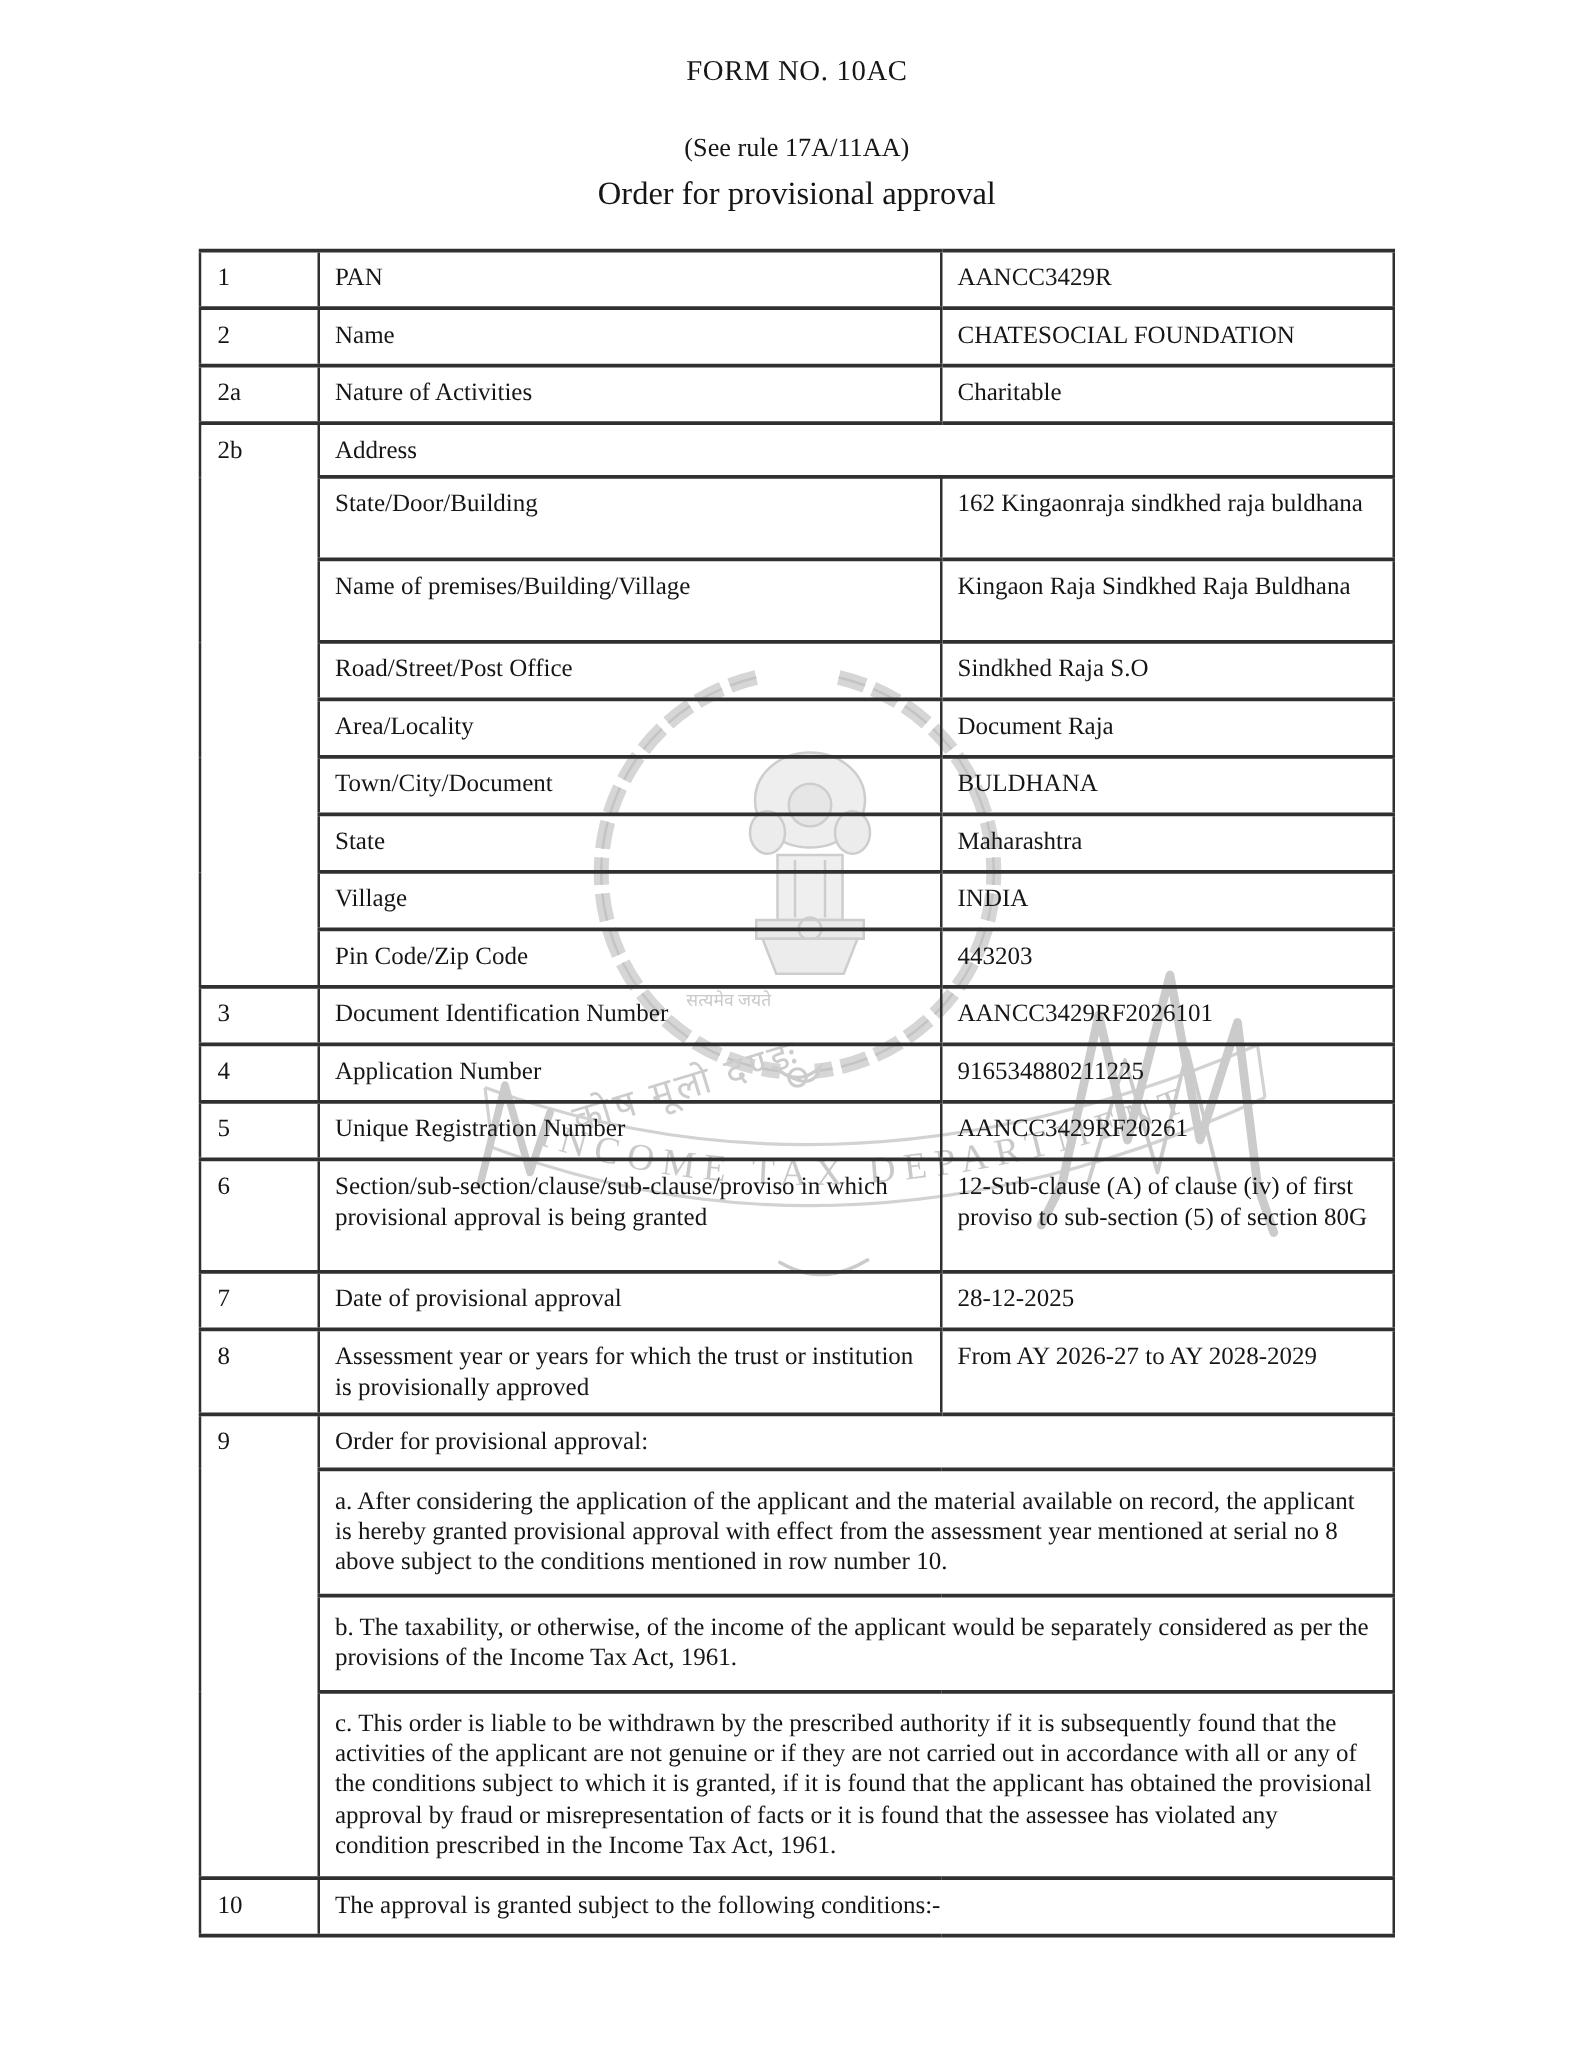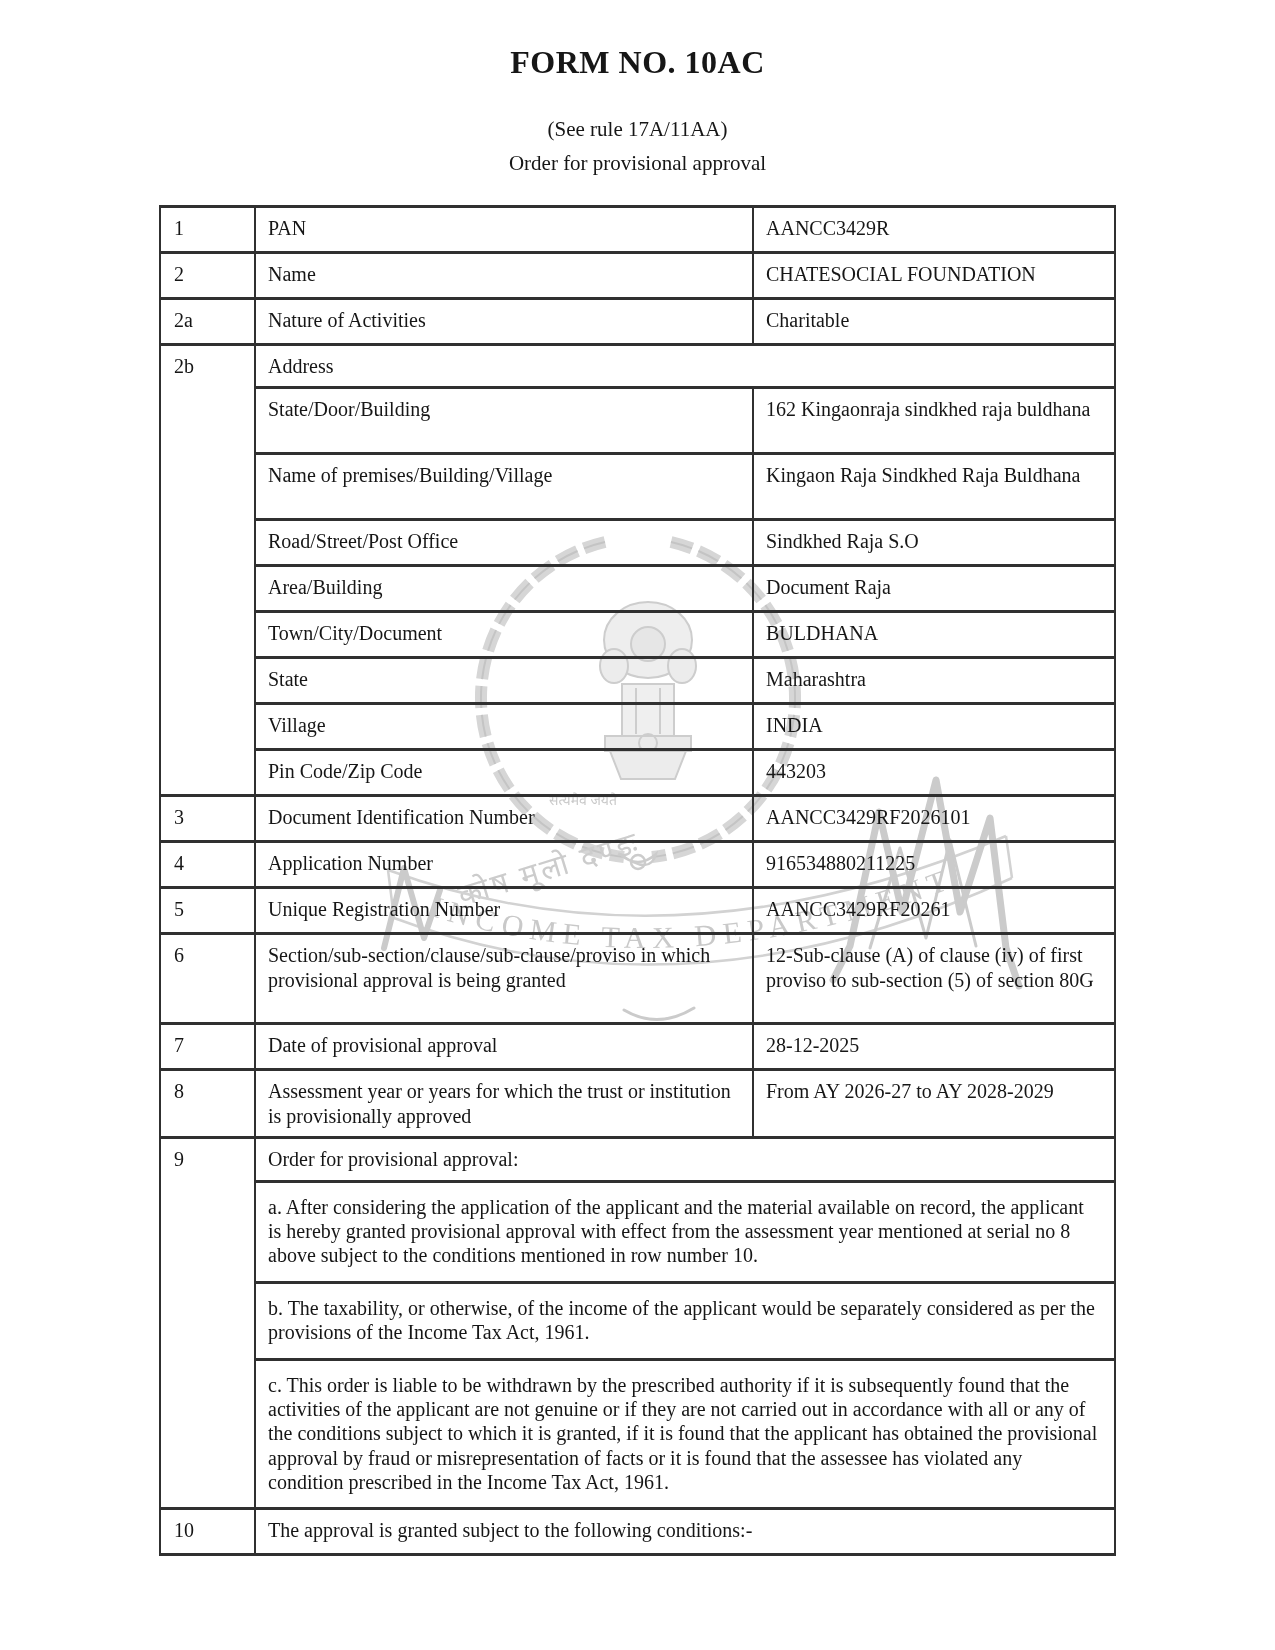--- a/index.html
+++ b/index.html
@@ -18,32 +18,32 @@
     width:662px; height:512px;
     z-index:0; pointer-events:none;
   }
 
   
   .content { position:relative; z-index:1; }
 
   .form-title {
     margin:0; padding-top:44px;
     text-align:center;
-    font-size:32px; font-weight:bold;
+    font-size:23px; font-weight:normal;
     letter-spacing:0.5px;
   }
   .rule-ref {
     margin:36px 0 0 0;
     text-align:center;
     font-size:21px; font-weight:normal;
   }
   .form-subtitle {
     margin:9px 0 0 0;
     text-align:center;
-    font-size:21px; font-weight:normal;
+    font-size:26px; font-weight:normal;
   }
 
   table.form-table {
     width:955px;
     margin:29px auto 0 auto;
     border-collapse:collapse;
     table-layout:fixed;
     font-size:20px;
     background:transparent;
   }
@@ -157,21 +157,21 @@
         </tr>
         <tr class="r-2line">
           <td>Name of premises/Building/Village</td>
           <td>Kingaon Raja Sindkhed Raja Buldhana</td>
         </tr>
         <tr class="r-std">
           <td>Road/Street/Post Office</td>
           <td>Sindkhed Raja S.O</td>
         </tr>
         <tr class="r-std">
-          <td>Area/Building</td>
+          <td>Area/Locality</td>
           <td>Document Raja</td>
         </tr>
         <tr class="r-std">
           <td>Town/City/Document</td>
           <td>BULDHANA</td>
         </tr>
         <tr class="r-std">
           <td>State</td>
           <td>Maharashtra</td>
         </tr>

